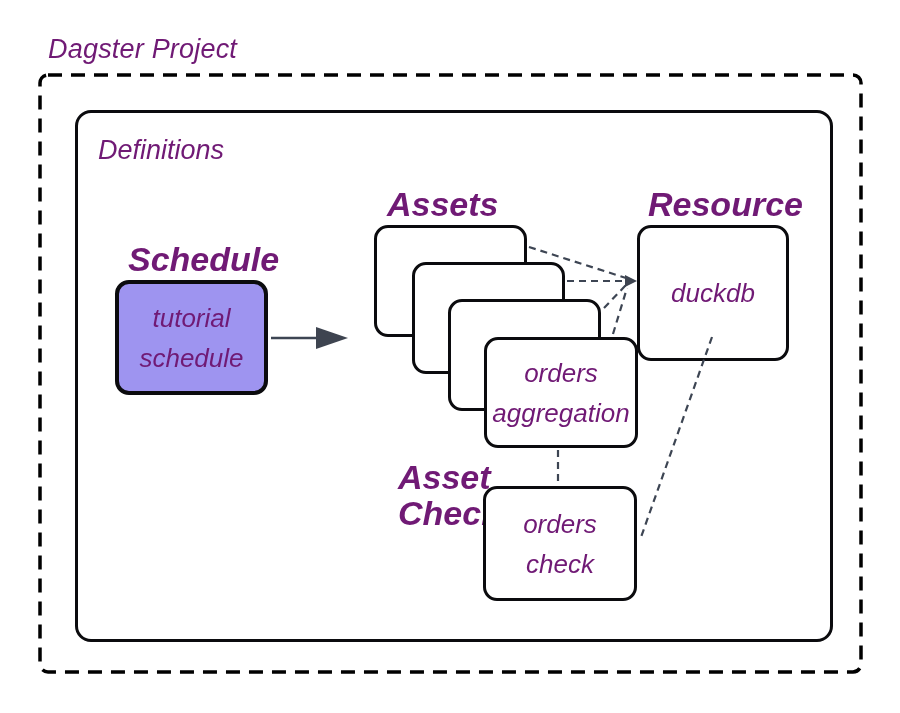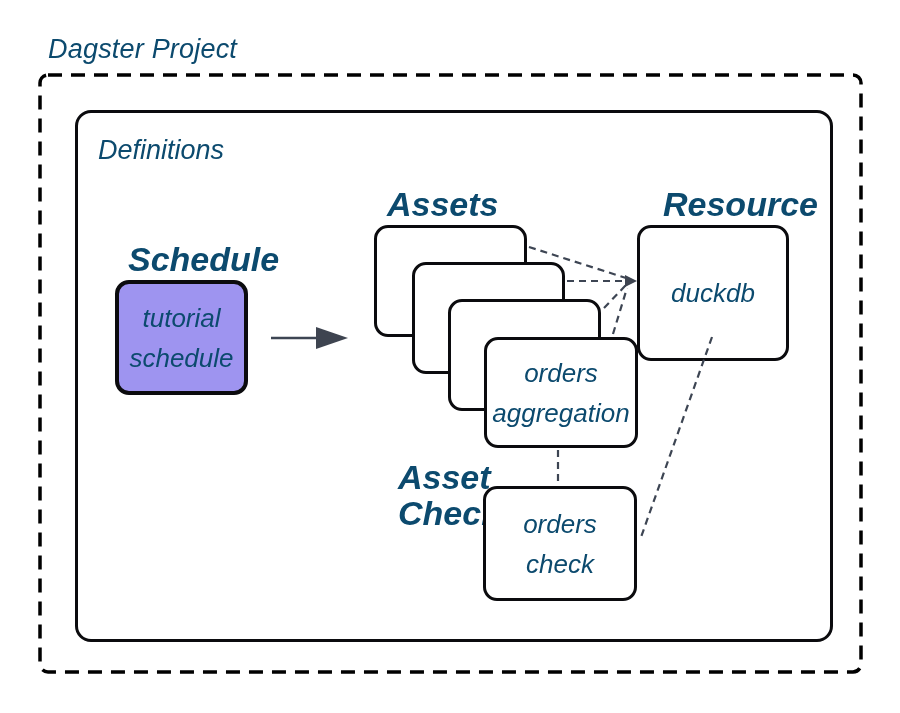--- a/index.html
+++ b/index.html
@@ -6,21 +6,21 @@
     margin: 0;
     padding: 0;
     background: #ffffff;
   }
   .canvas {
     position: relative;
     width: 900px;
     height: 713px;
     background: #ffffff;
     font-family: "Liberation Sans", "DejaVu Sans", sans-serif;
-    color: #0c4a6e;
+    color: #701a75;
     overflow: hidden;
   }
   .abs { position: absolute; font-style: italic; }
 
   .diagram-title {
     left: 48px;
     top: 34px;
     font-size: 27px;
     font-style: italic;
     font-weight: 500;
@@ -46,21 +46,21 @@
   }
 
   .section-label {
     font-size: 34px;
     font-style: italic;
     font-weight: 700;
     white-space: nowrap;
   }
   .schedule-label { left: 128px; top: 240px; }
   .assets-label   { left: 387px; top: 185px; }
-  .resource-label { left: 648px; top: 185px; margin-left: 15px; }
+  .resource-label { left: 648px; top: 185px; }
   .asset-check-label {
     left: 398px;
     top: 459px;
     width: 96px;
     white-space: pre-line;
     line-height: 36px;
   }
 
   .node {
     box-sizing: border-box;
@@ -71,21 +71,21 @@
     align-items: center;
     justify-content: center;
     text-align: center;
     font-size: 26px;
     line-height: 40px;
     white-space: pre-line;
   }
   .schedule-node {
     left: 115px;
     top: 280px;
-    width: 133px;
+    width: 153px;
     height: 115px;
     border-width: 4px;
     background: var(--accent_purple, #9e94f0);
   }
   .asset-stack-box-1 { left: 374px; top: 225px; width: 153px; height: 112px; }
   .asset-stack-box-2 { left: 412px; top: 262px; width: 153px; height: 112px; }
   .asset-stack-box-3 { left: 448px; top: 299px; width: 153px; height: 112px; }
   .asset-front-node  { left: 484px; top: 337px; width: 154px; height: 111px; }
   .resource-node     { left: 637px; top: 225px; width: 152px; height: 136px; }
   .asset-check-node  { left: 483px; top: 486px; width: 154px; height: 115px; }

